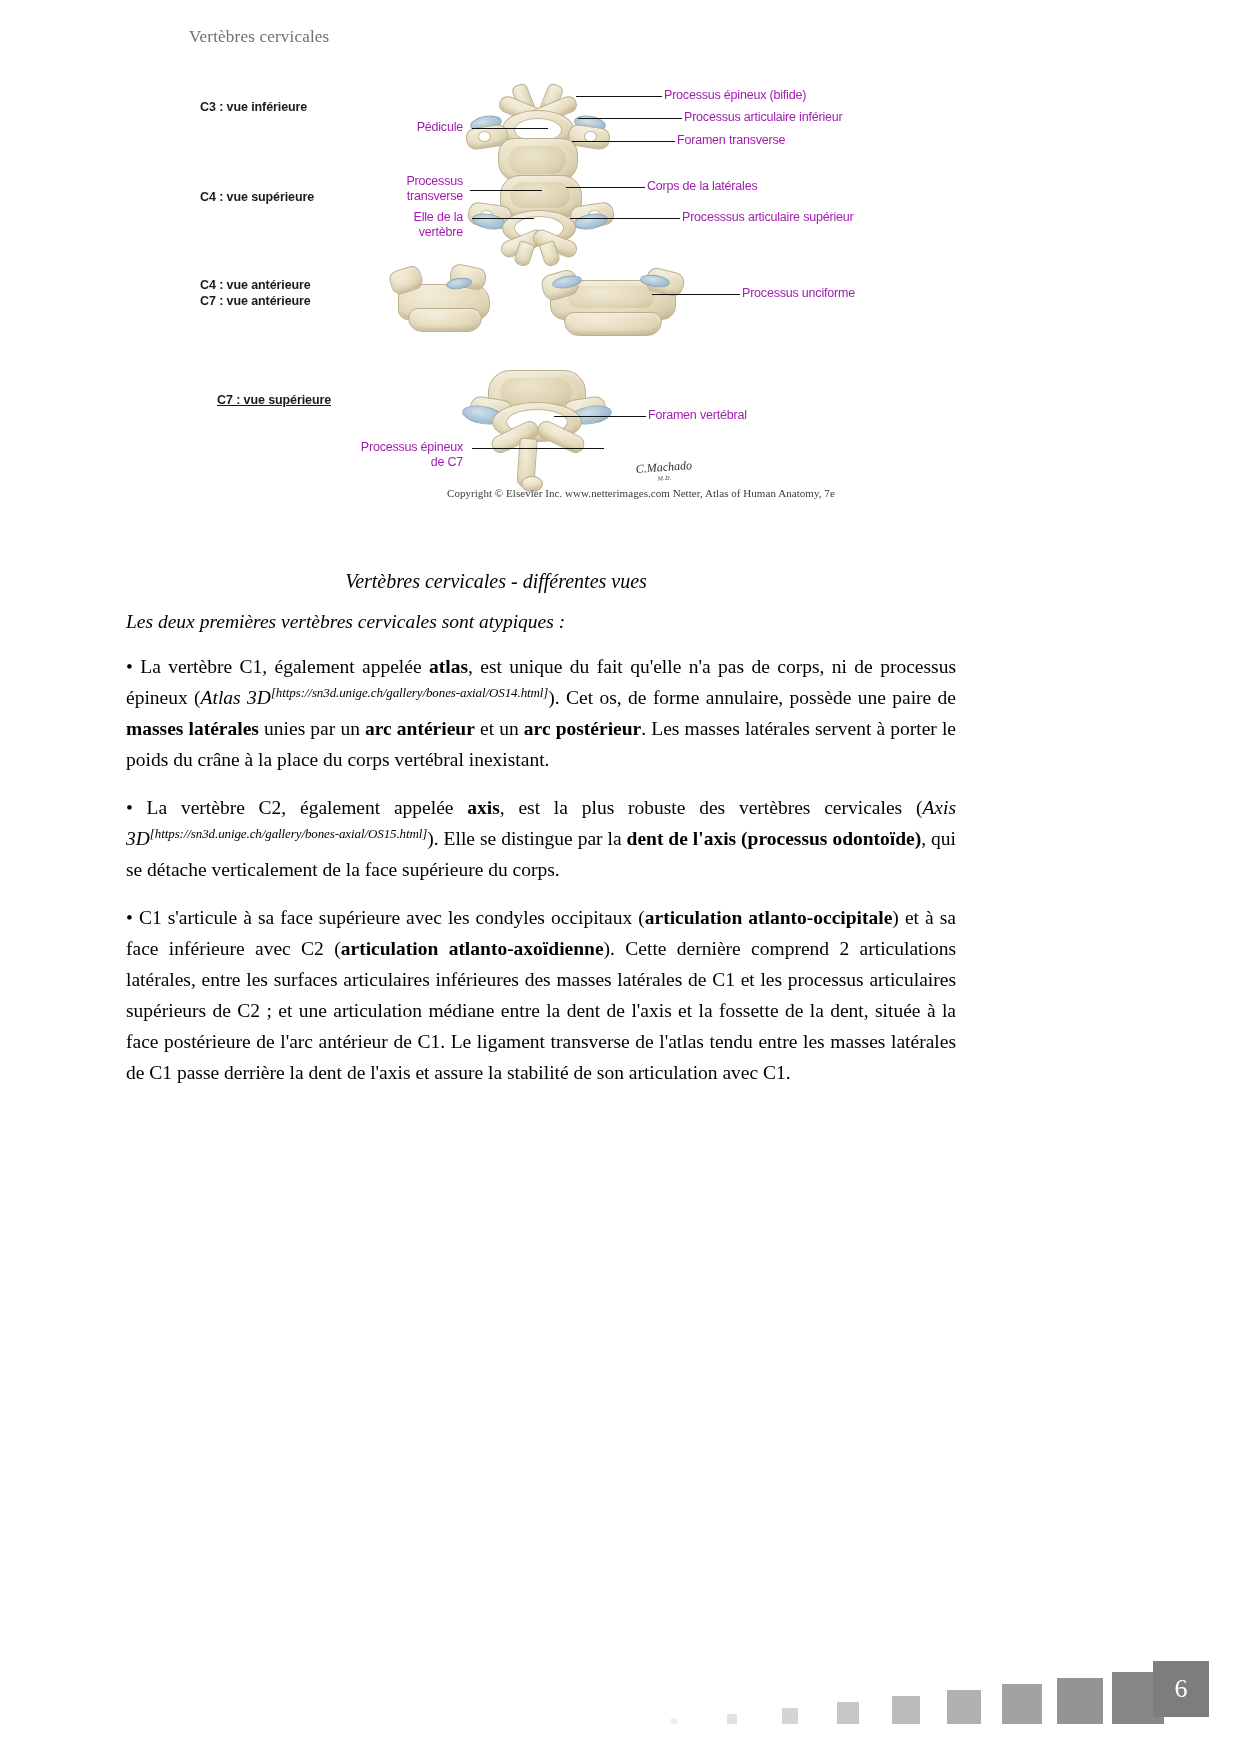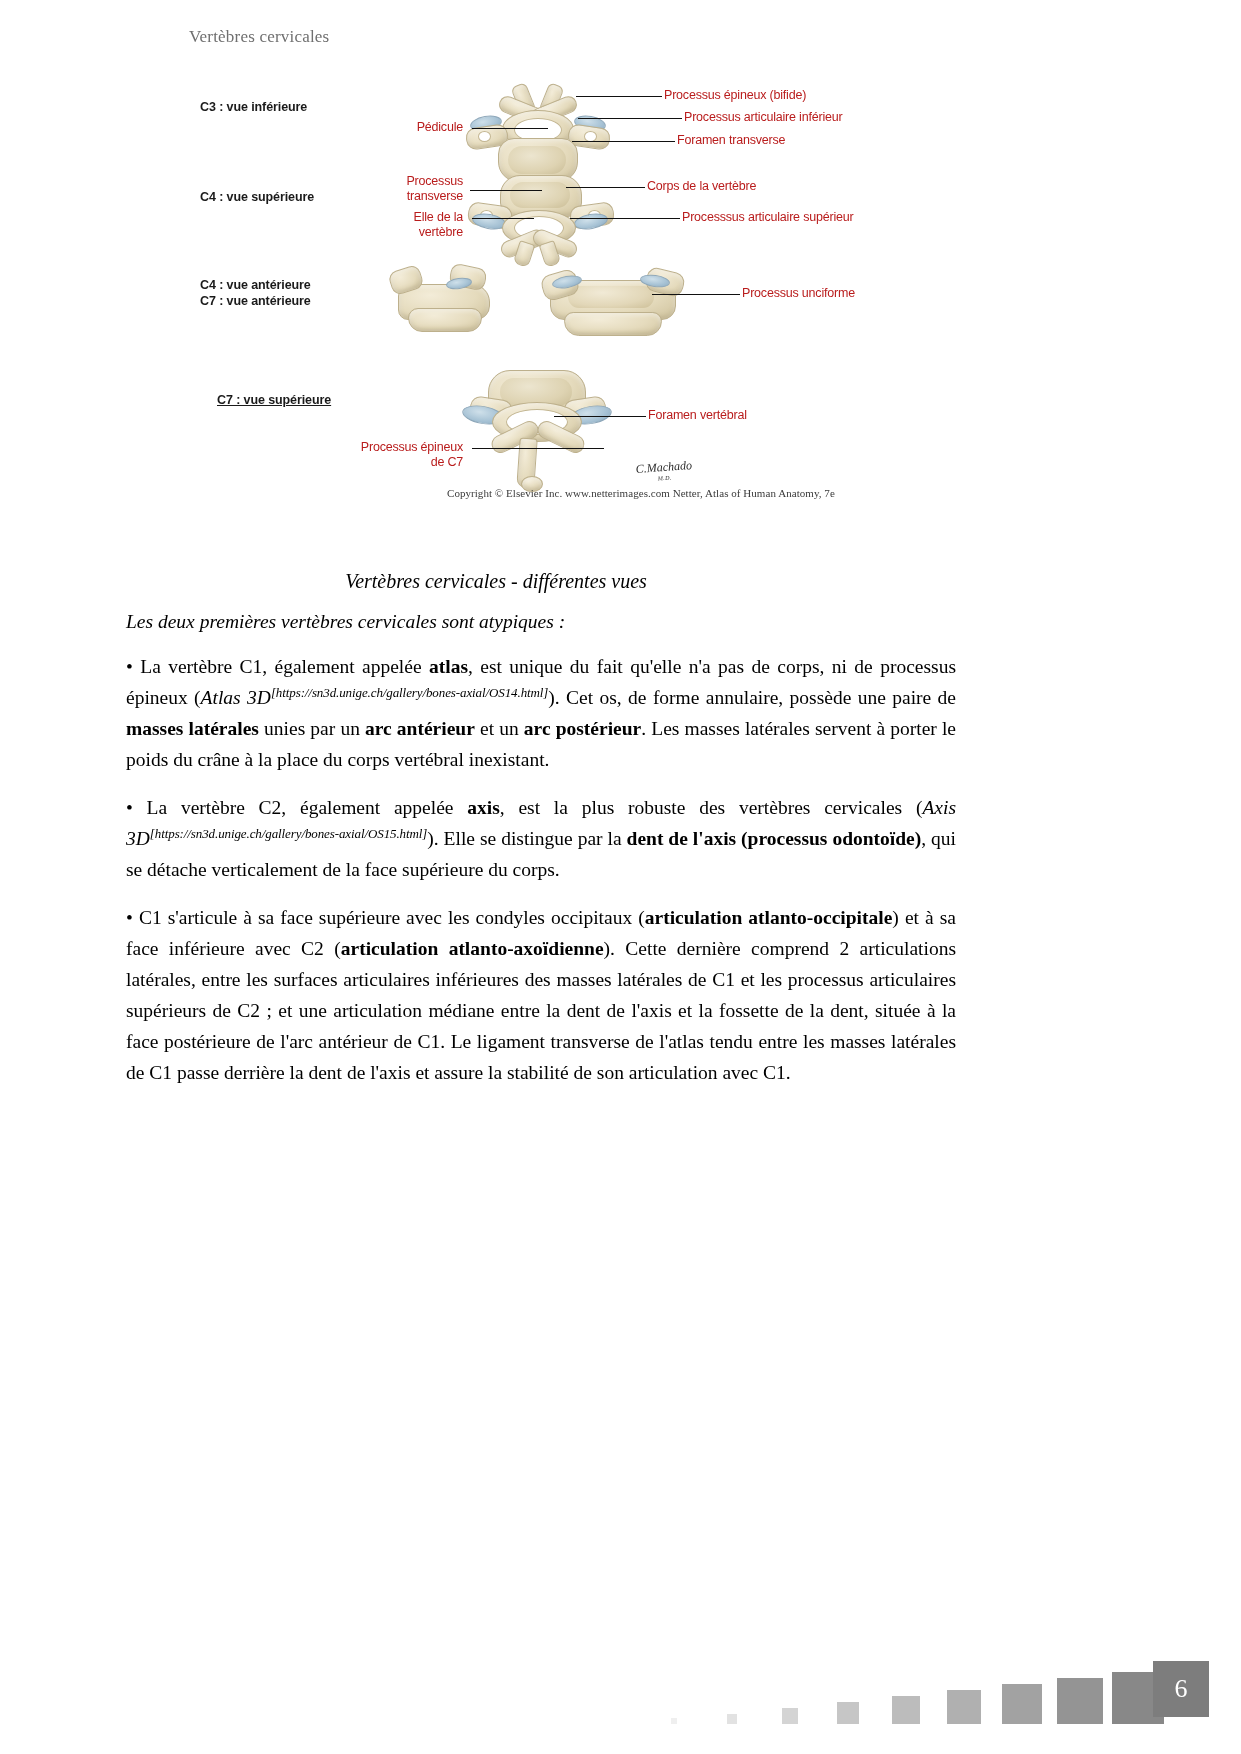--- a/index.html
+++ b/index.html
@@ -50,21 +50,21 @@
     font-weight: bold;
     color: #1a1a1a;
     white-space: nowrap;
     letter-spacing: -0.1px;
   }
 
   .anno {
     position: absolute;
     font-family: "Liberation Sans", sans-serif;
     font-size: 12.5px;
-    color: #b91c1c;
+    color: #a21caf;
     white-space: nowrap;
     letter-spacing: -0.2px;
     line-height: 15px;
   }
   .anno.right { text-align: left; }
   .anno.left  { text-align: right; }
 
   .leader {
     position: absolute;
     height: 0;
@@ -319,21 +319,21 @@
       </div>
 
     <div id="right-annos">
         <div class="leader" style="top: 24px; left: 426px; width: 86px;"></div>
         <div class="anno right" style="top: 16px; left: 514px;">Processus épineux (bifide)</div>
         <div class="leader" style="top: 46px; left: 428px; width: 104px;"></div>
         <div class="anno right" style="top: 38px; left: 534px;">Processus articulaire inférieur</div>
         <div class="leader" style="top: 69px; left: 422px; width: 103px;"></div>
         <div class="anno right" style="top: 61px; left: 527px;">Foramen transverse</div>
         <div class="leader" style="top: 115px; left: 416px; width: 79px;"></div>
-        <div class="anno right" style="top: 107px; left: 497px;">Corps de la vertèbre</div>
+        <div class="anno right" style="top: 107px; left: 497px;">Corps de la latérales</div>
         <div class="leader" style="top: 146px; left: 420px; width: 110px;"></div>
         <div class="anno right" style="top: 138px; left: 532px;">Processsus articulaire supérieur</div>
         <div class="leader" style="top: 222px; left: 502px; width: 88px;"></div>
         <div class="anno right" style="top: 214px; left: 592px;">Processus unciforme</div>
         <div class="leader" style="top: 344px; left: 404px; width: 92px;"></div>
         <div class="anno right" style="top: 336px; left: 498px;">Foramen vertébral</div>
       </div>
 
     <div id="view-labels">
         <div class="view-label" style="top: 28px; left: 50px;">C3 : vue inférieure</div>

